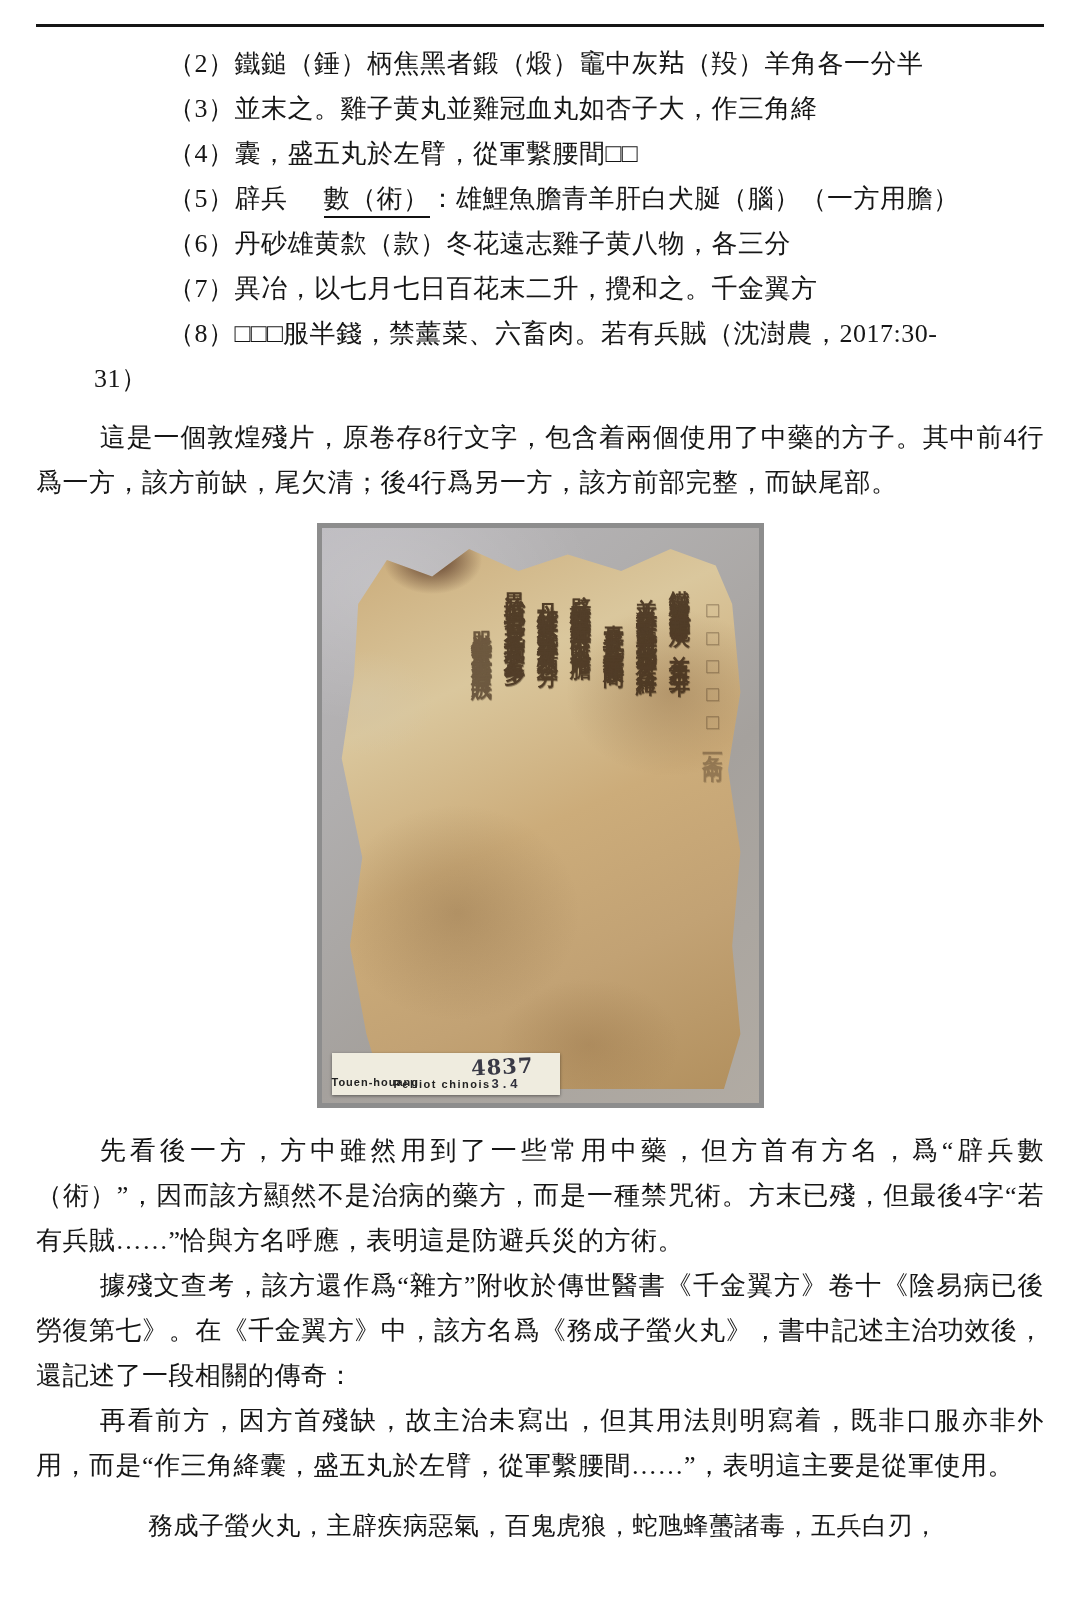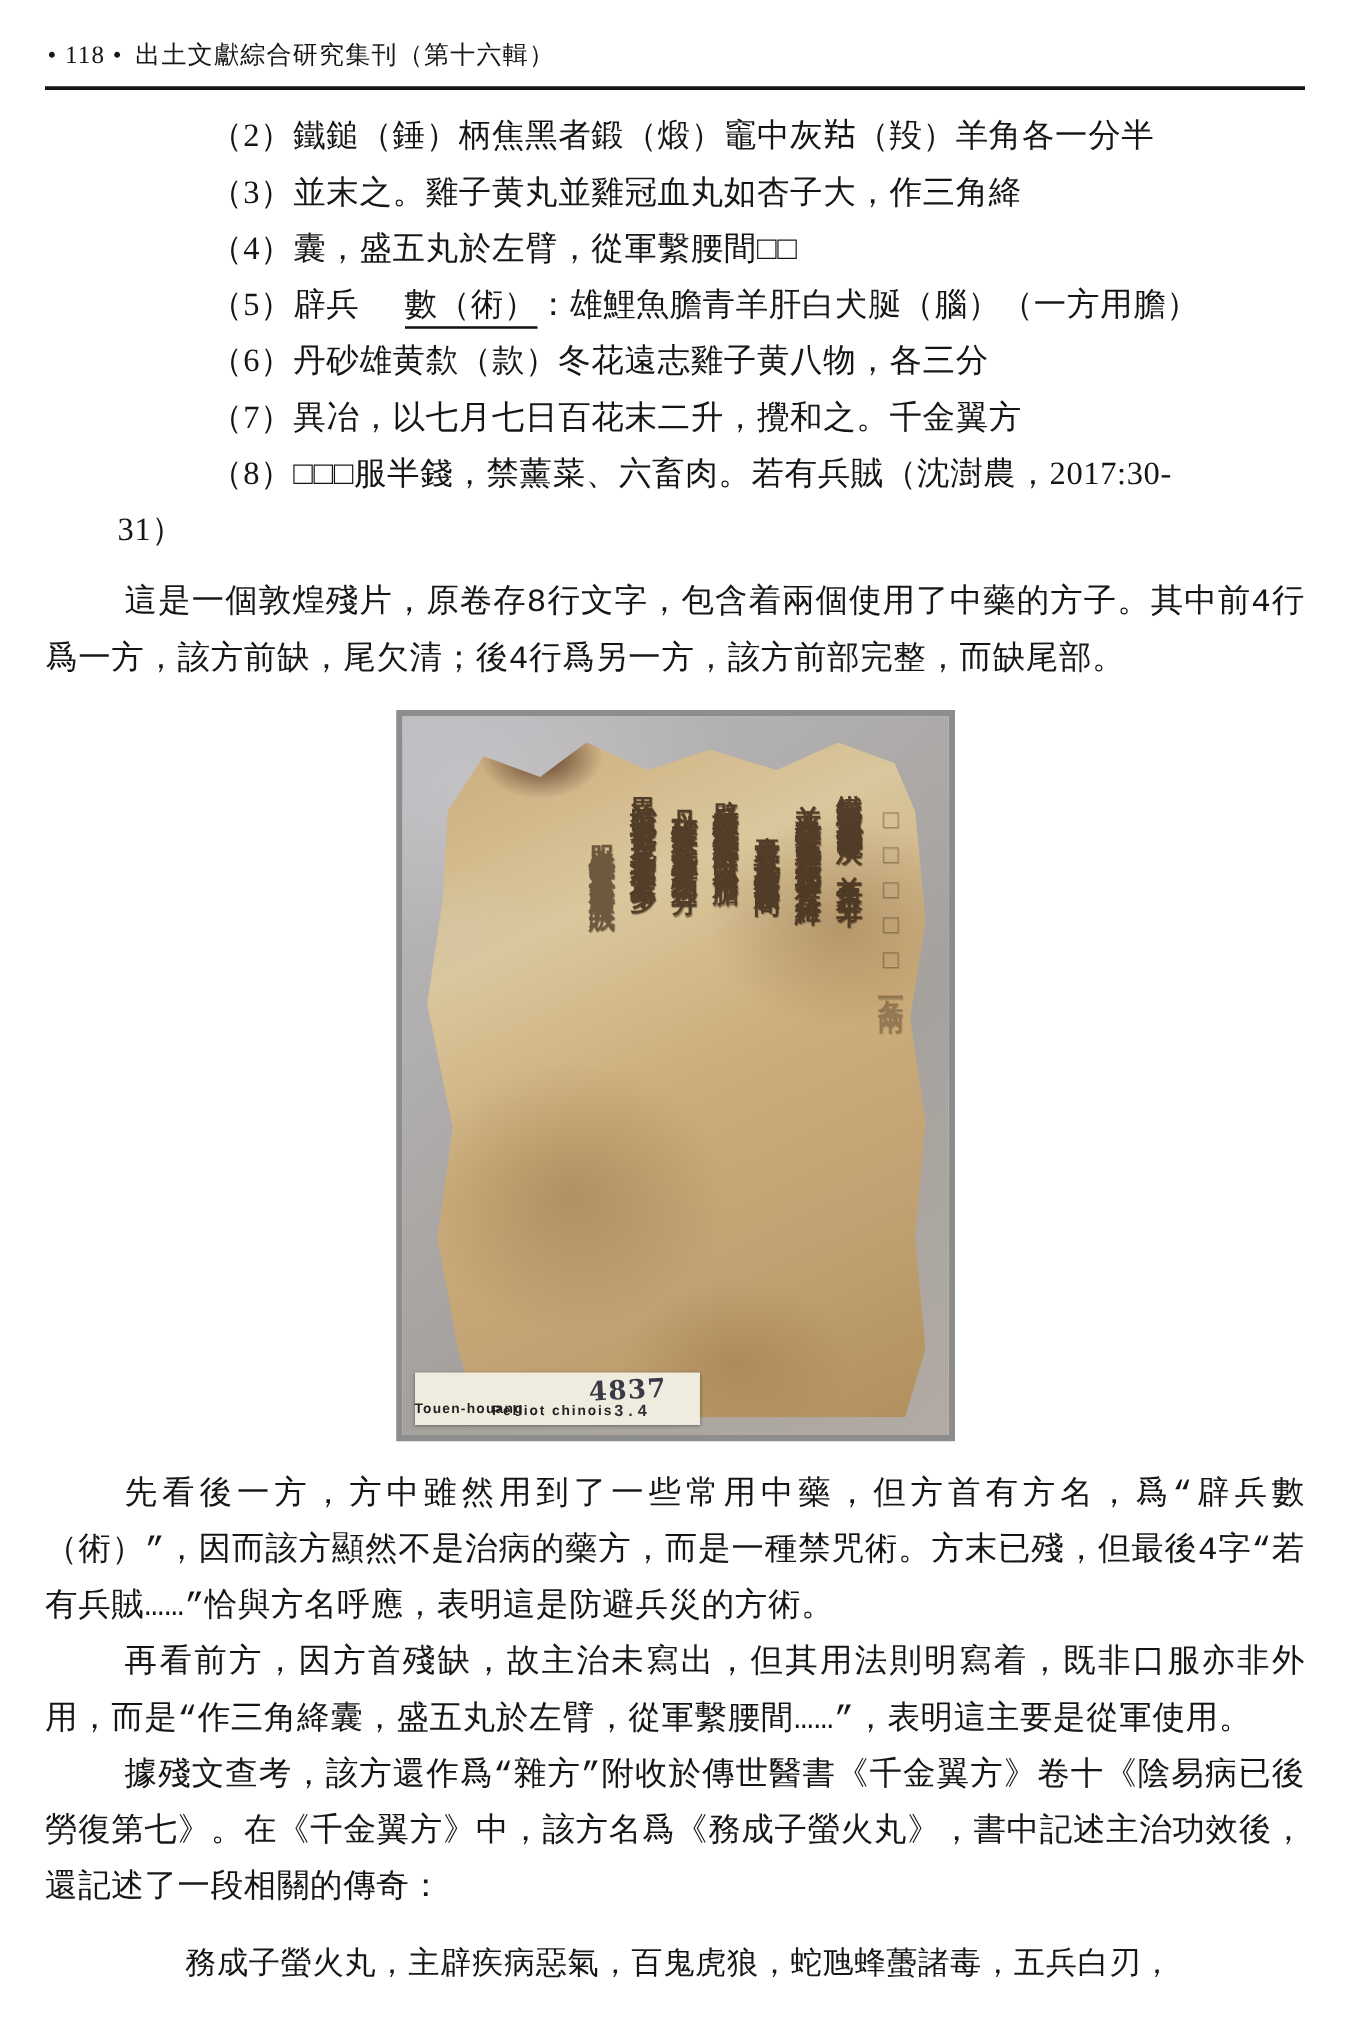--- a/index.html
+++ b/index.html
@@ -13,21 +13,21 @@
   .hdr { display:flex; align-items:baseline; gap:10px; font-size:20px;
          letter-spacing:1px; padding:6px 2px 12px 2px; }
   .hdr-rule { border:0; border-top:3px solid #161616; margin:0 0 6px 0; }
   
   .trans { margin:14px 0 0 58px; font-size:26px; line-height:45px; letter-spacing:.5px; }
   .t-line { padding-left:74px; white-space:nowrap; }
   .t-cont { padding-left:0; }
   .u { border-bottom:2px solid #111; padding-bottom:3px;margin-left:36px; }
   
   .para { font-size:26px; line-height:45px; text-align:justify; text-indent:2.45em;
-          margin:0; letter-spacing:.5px;font-family:Liberation Mono, monospace; }
+          margin:0; letter-spacing:.5px; }
   .para.first { margin-top:14px; }
   .para.after-fig { margin-top:10px; }
   
   .figure { width:437px; margin:18px auto 20px auto; height:575px; position:relative;
             border:5px solid #8d8d8d; box-sizing:content-box;
             background:
               radial-gradient(300px 200px at 15% 10%, rgba(255,255,255,.18), transparent 70%),
               linear-gradient(140deg,#bab8bd 0%, #b0aeae 30%, #a5a19d 60%, #b1aba3 100%);
   }
   .fragment { position:absolute; left:12px; top:10px; right:14px; bottom:14px;
@@ -69,24 +69,20 @@
   .lab-sub { position:absolute; top:23px; right:38px; font-size:13px; font-weight:700;
              letter-spacing:4px; color:#30303c; }
   
   .quote { margin:16px 0 0 112px; font-size:25px; line-height:44px; letter-spacing:.5px; }
 </style>
 </head>
 <body>
 
 <div class="page">
 
-  <div class="hdr">
-    <span>• 118 •</span>
-    <span>出土文獻綜合研究集刊（第十六輯）</span>
-  </div>
   <hr class="hdr-rule">
 
   <div class="trans">
     <div class="t-line"><span>（2）</span><span>鐵鎚（錘）柄焦黑者鍛（煅）竈中灰𦍩（羖）羊角各一分半</span></div>
     <div class="t-line"><span>（3）</span><span>並末之。雞子黄丸並雞冠血丸如杏子大，作三角絳</span></div>
     <div class="t-line"><span>（4）</span><span>囊，盛五丸於左臂，從軍繫腰間□□</span></div>
     <div class="t-line"><span>（5）</span><span>辟兵</span><span class="u">數（術）</span><span>：雄鯉魚膽青羊肝白犬脠（腦）（一方用膽）</span></div>
     <div class="t-line"><span>（6）</span><span>丹砂雄黄歀（款）冬花遠志雞子黄八物，各三分</span></div>
     <div class="t-line"><span>（7）</span><span>異冶，以七月七日百花末二升，攪和之。千金翼方</span></div>
     <div class="t-line"><span>（8）</span><span>□□□服半錢，禁薰菜、六畜肉。若有兵賊（沈澍農，2017:30-</span></div>
@@ -109,18 +105,18 @@
     </div>
     <div class="label">
       <span class="lab-l1">Pelliot chinois</span>
       <span class="lab-num">4837</span>
       <span class="lab-l2">Touen-houang</span>
       <span class="lab-sub">3.4</span>
     </div>
   </div>
 
   <p class="para after-fig">先看後一方，方中雖然用到了一些常用中藥，但方首有方名，爲“辟兵數（術）”，因而該方顯然不是治病的藥方，而是一種禁咒術。方末已殘，但最後4字“若有兵賊……”恰與方名呼應，表明這是防避兵災的方術。</p>
+  <p class="para">據殘文查考，該方還作爲“雜方”附收於傳世醫書《千金翼方》卷十《陰易病已後勞復第七》。在《千金翼方》中，該方名爲《務成子螢火丸》，書中記述主治功效後，還記述了一段相關的傳奇：</p>
   <p class="para">再看前方，因方首殘缺，故主治未寫出，但其用法則明寫着，既非口服亦非外用，而是“作三角絳囊，盛五丸於左臂，從軍繫腰間……”，表明這主要是從軍使用。</p>
-  <p class="para">據殘文查考，該方還作爲“雜方”附收於傳世醫書《千金翼方》卷十《陰易病已後勞復第七》。在《千金翼方》中，該方名爲《務成子螢火丸》，書中記述主治功效後，還記述了一段相關的傳奇：</p>
 
   <div class="quote">務成子螢火丸，主辟疾病惡氣，百鬼虎狼，蛇虺蜂蠆諸毒，五兵白刃，</div>
 
 </div>
 
 </body></html>

